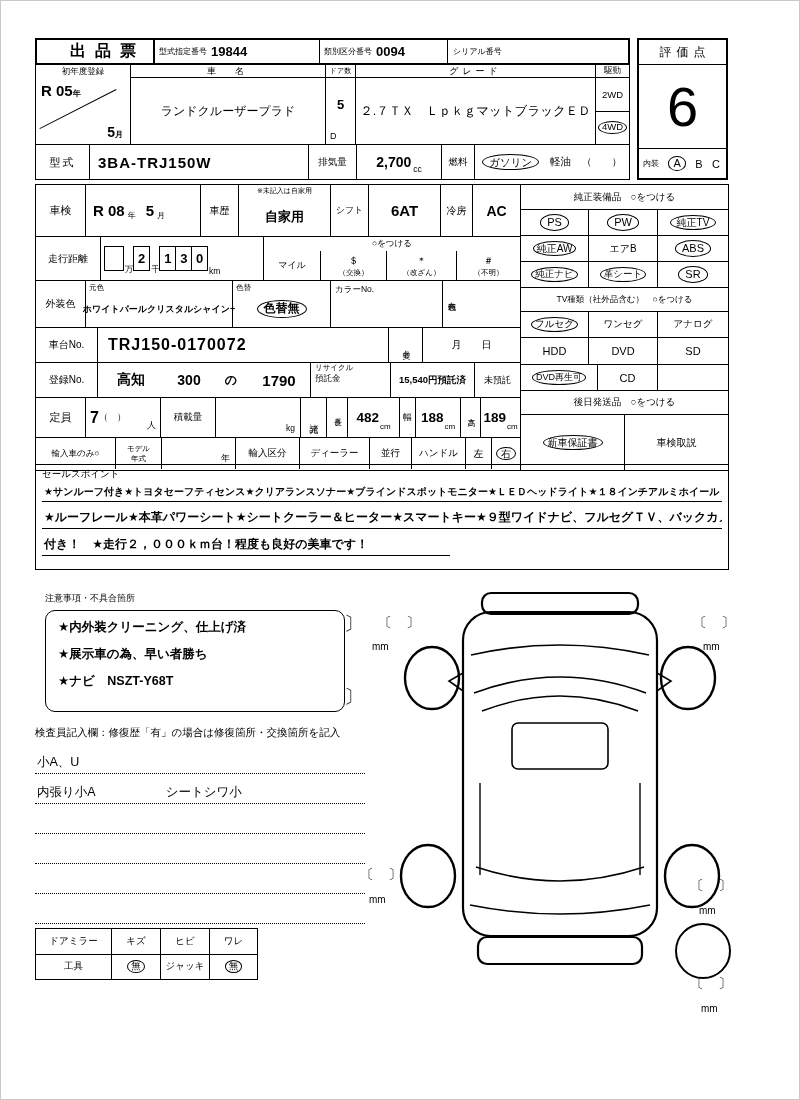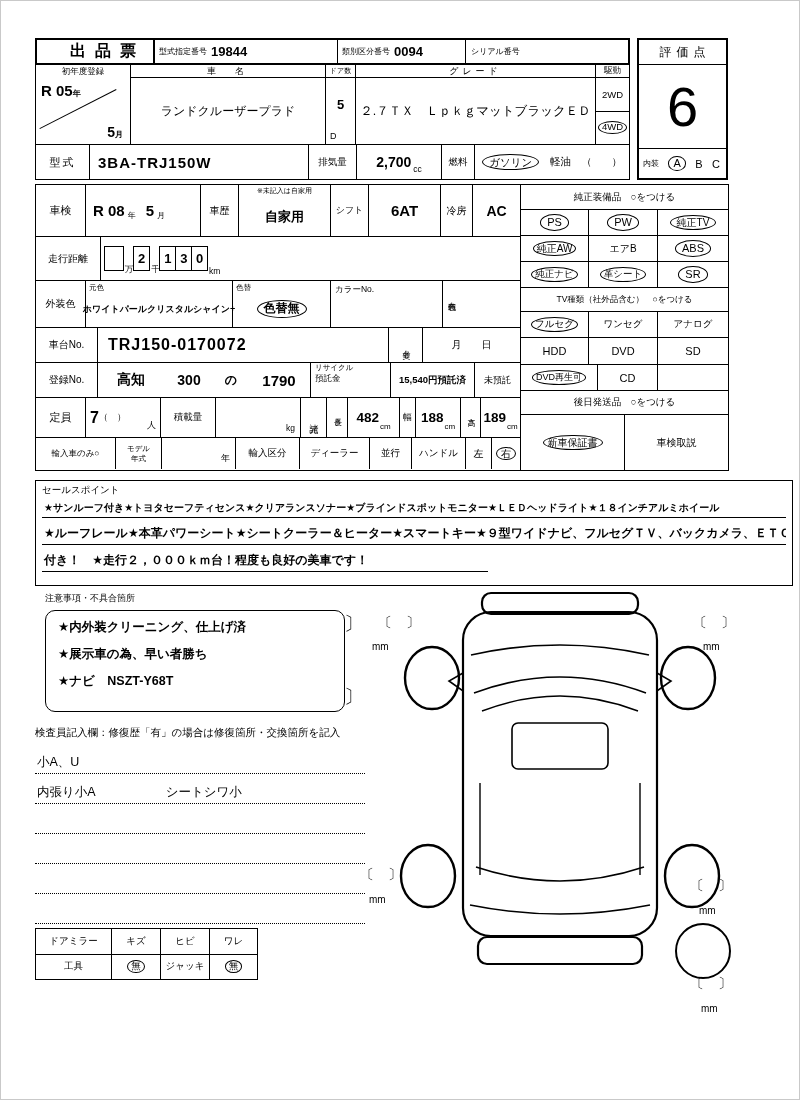--- a/index.html
+++ b/index.html
@@ -20,21 +20,21 @@
   .dunit{font-size:8.5px;align-self:flex-end;padding:0 1px 4px}
   .insline{height:30px;border-bottom:1.6px dotted #000;display:flex;align-items:flex-end;padding:0 2px 2px;font-size:12.5px}
   .spline{border-bottom:1.2px solid #000;font-weight:bold;padding:4px 2px 2px;white-space:nowrap;overflow:hidden}
   svg{display:block}
 </style>
 </head>
 <body>
 
 <div class="abs r" style="left:35px;top:38px;width:595px;height:27px;border:2px solid #000">
   <div class="cc" style="width:118px;border-right:2px solid #000;font-size:16px;font-weight:bold;letter-spacing:9px;padding-left:25px">出品票</div>
-  <div class="r br" style="width:183px;align-items:center">
+  <div class="r br" style="width:165px;align-items:center">
     <span style="font-size:8px;padding:0 4px;line-height:1">型式指定番号</span>
     <span style="font-size:13px;font-weight:bold">19844</span>
   </div>
   <div class="r br" style="width:128px;align-items:center">
     <span style="font-size:8px;padding:0 4px;line-height:1">類別区分番号</span>
     <span style="font-size:13px;font-weight:bold">0094</span>
   </div>
   <div class="r" style="flex:1;align-items:center">
     <span style="font-size:8px;padding:0 5px">シリアル番号</span>
   </div>
@@ -126,20 +126,38 @@
     <div class="r" style="width:162px;align-items:center;padding-left:4px">
       <span class="dbox" style="width:20px"></span>
       <span class="dunit">万</span>
       <span class="dbox">2</span>
       <span class="dunit">千</span>
       <span class="dbox">1</span>
       <span class="dbox">3</span>
       <span class="dbox">0</span>
       <span class="dunit">km</span>
     </div>
+    <div class="col bl" style="flex:1">
+      <div class="cc" style="height:14px;font-size:8.5px">○をつける</div>
+      <div class="r" style="flex:1">
+        <div class="cc" style="width:56px;font-size:9px">マイル</div>
+        <div class="col cc bl" style="width:66px">
+          <div style="font-size:10px">＄</div>
+          <div style="font-size:7.5px">（交換）</div>
+        </div>
+        <div class="col cc bl" style="width:70px">
+          <div style="font-size:10px">＊</div>
+          <div style="font-size:7.5px">（改ざん）</div>
+        </div>
+        <div class="col cc bl" style="flex:1">
+          <div style="font-size:10px">＃</div>
+          <div style="font-size:7.5px">（不明）</div>
+        </div>
+      </div>
+    </div>
   </div>
 
   <div class="r bb" style="height:47px">
     <div class="cc br" style="width:50px;font-size:10px">外装色</div>
     <div class="col br" style="width:147px;padding:2px 3px">
       <div style="font-size:7.5px">元色</div>
       <div class="cc nw" style="flex:1;font-size:9px;font-weight:bold">ホワイトパールクリスタルシャイン+</div>
     </div>
     <div class="col br" style="width:98px;padding:2px 3px">
       <div style="font-size:7.5px">色替</div>
@@ -288,21 +306,21 @@
   </div>
   <div class="cc bb" style="height:24px;font-size:9.5px">後日発送品　○をつける</div>
   <div class="r" style="flex:1">
     <div class="cc br" style="width:104px">
         <span class="mark on" style="font-size:10px;padding:1px 4px">新車保証書</span>
       </div>
     <div class="cc" style="flex:1;font-size:10px">車検取説</div>
   </div>
 </div>
 
-<div class="abs" style="left:35px;top:480px;width:758px;height:106px;border:1.8px solid #000;padding:3px 6px 10px">
+<div class="abs" style="left:35px;top:464px;width:694px;height:106px;border:1.8px solid #000;padding:3px 6px 10px">
   <div style="font-size:9.5px">セールスポイント</div>
   <div class="spline" style="font-size:10px">★サンルーフ付き★トヨタセーフティセンス★クリアランスソナー★ブラインドスポットモニター★ＬＥＤヘッドライト★１８インチアルミホイール</div>
   <div class="spline" style="font-size:12px;padding-top:7px">★ルーフレール★本革パワーシート★シートクーラー＆ヒーター★スマートキー★９型ワイドナビ、フルセグＴＶ、バックカメラ、ＥＴＣ</div>
   <div class="spline" style="font-size:12px;padding-top:7px;width:60%">付き！　★走行２，０００ｋｍ台！程度も良好の美車です！</div>
 </div>
 
 <div class="abs" style="left:45px;top:592px;font-size:9px">注意事項・不具合箇所</div>
 <div class="abs" style="left:45px;top:610px;width:300px;height:102px;border:1.8px solid #000;border-radius:10px;padding:8px 12px">
   <div style="font-size:12.5px;font-weight:bold">★内外装クリーニング、仕上げ済</div>
   <div style="font-size:12.5px;font-weight:bold;margin-top:10px">★展示車の為、早い者勝ち</div>

